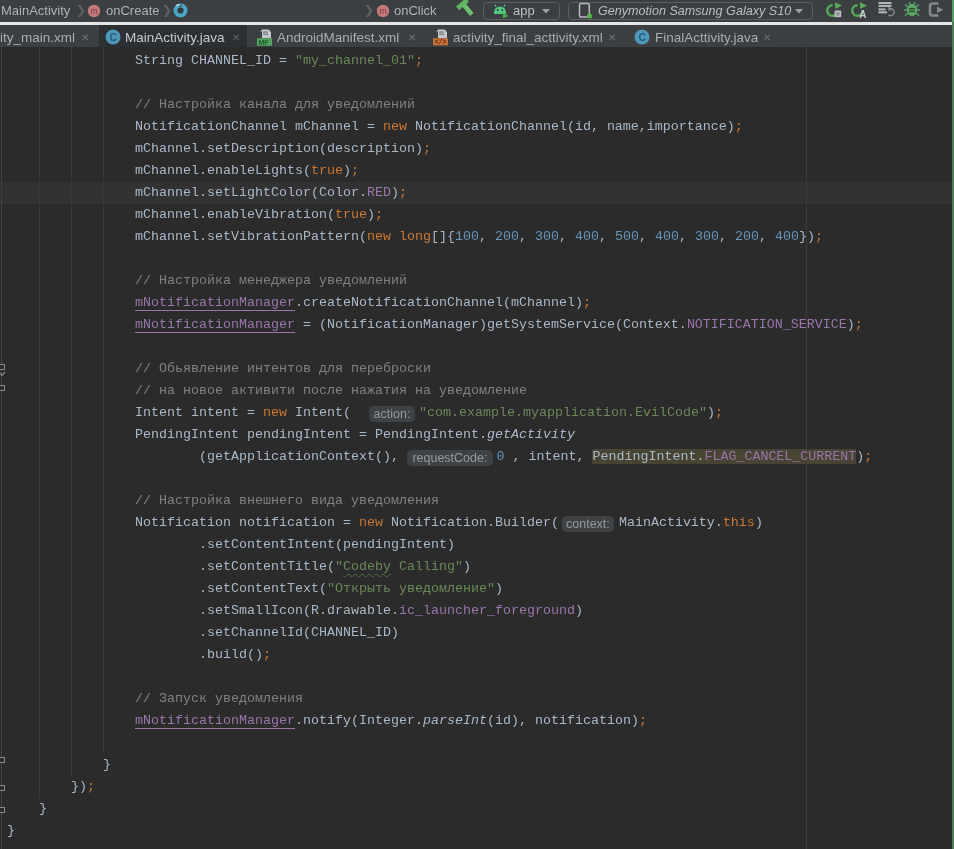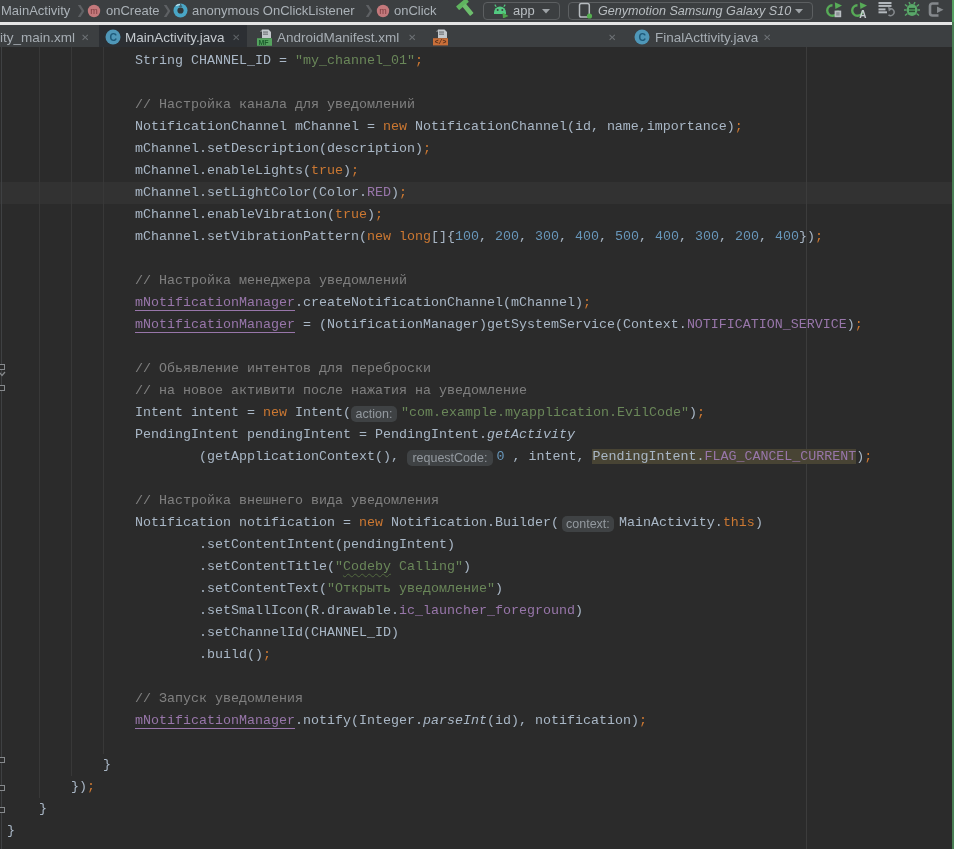--- a/index.html
+++ b/index.html
@@ -22,21 +22,20 @@
 .wavy{text-decoration:underline;text-decoration-style:wavy;text-decoration-color:#52683f;text-decoration-thickness:1px;text-underline-offset:3px;}
 .guide{position:absolute;width:1px;background:#383838;}
 .btn{position:absolute;top:2px;height:16px;border:1px solid #5c5f61;border-radius:4px;}
 </style></head>
 <body>
 <div id="toolbar">
 <span class="bc" style="left:1px;">MainActivity</span>
 <span class="chev" style="left:76px;">❯</span>
 <span class="bc" style="left:106px;">onCreate</span>
 <span class="chev" style="left:162px;">❯</span>
-<span class="bc" style="left:192px;">anonymous OnClickListener</span>
 <span class="chev" style="left:364px;">❯</span>
 <span class="bc" style="left:394px;">onClick</span>
 <span class="bc" style="left:513px;color:#b9bec2;">app</span>
 <span class="bc" style="left:598px;color:#b9bec2;font-size:12.6px;font-style:italic;">Genymotion Samsung Galaxy S10</span>
 <svg style="position:absolute;left:87px;top:4px;" width="14" height="14" viewBox="0 0 14 14">
       <circle cx="7" cy="7" r="6.2" fill="#c4797c"></circle>
       <text x="7" y="10.2" font-size="9" fill="#7e3a3e" text-anchor="middle" font-family="Liberation Sans">m</text>
     </svg>
     <svg style="position:absolute;left:173px;top:3px;" width="15" height="15" viewBox="0 0 15 15">
       <circle cx="7.5" cy="7.5" r="7" fill="#49a6c6"></circle>
@@ -134,20 +133,21 @@
 <span class="tabtxt" style="left:277px;">AndroidManifest.xml</span>
 <span class="tabx" style="left:408px;">✕</span>
 <svg style="position:absolute;left:430px;top:2px;" width="20" height="20" viewBox="0 0 20 20">
       <path d="M8 2.5 h6.5 l2.5 2.5 v6 h-9 Z" fill="#c3c8cc"></path>
       <path d="M8 2.5 l-2.2 2.2 h2.2 Z" fill="#84878a"></path>
       <rect x="9" y="4.5" width="5" height="1.1" fill="#6b6e71"></rect>
       <rect x="9" y="6.6" width="5" height="1.1" fill="#6b6e71"></rect>
       <rect x="3" y="11.2" width="15" height="7.2" fill="#c96f39"></rect>
       <text x="10.5" y="16.8" font-size="6.5" font-weight="bold" fill="#542e1b" text-anchor="middle" font-family="Liberation Mono">&lt;/&gt;</text>
     </svg>
+<span class="tabtxt" style="left:453px;">activity_final_acttivity.xml</span>
 <span class="tabx" style="left:608px;">✕</span>
 <svg style="position:absolute;left:634px;top:4px;" width="16" height="16" viewBox="0 0 16 16">
       <circle cx="8" cy="8" r="7.5" fill="#4f97b8"></circle>
       <text x="8.2" y="12" font-size="10.5" font-weight="bold" fill="#1e5a7a" text-anchor="middle" font-family="Liberation Sans">C</text>
     </svg>
 <span class="tabtxt" style="left:655px;">FinalActtivity.java</span>
 <span class="tabx" style="left:763px;">✕</span>
 </div>
 <div id="editor">
 <div id="curline" style="position:absolute;left:0;top:135px;width:954px;height:22px;background:#323232;"></div>
@@ -173,21 +173,21 @@
                 mChannel.setLightColor(Color.<span class="p">RED</span>)<span class="k">;</span>
                 mChannel.enableVibration(<span class="k">true</span>)<span class="k">;</span>
                 mChannel.setVibrationPattern(<span class="k">new long</span>[]{<span class="n">100</span>, <span class="n">200</span>, <span class="n">300</span>, <span class="n">400</span>, <span class="n">500</span>, <span class="n">400</span>, <span class="n">300</span>, <span class="n">200</span>, <span class="n">400</span>})<span class="k">;</span>
 
                 <span class="c">// Настройка менеджера уведомлений</span>
                 <span class="f">mNotificationManager</span>.createNotificationChannel(mChannel)<span class="k">;</span>
                 <span class="f">mNotificationManager</span> = (NotificationManager)getSystemService(Context.<span class="p">NOTIFICATION_SERVICE</span>)<span class="k">;</span>
 
                 <span class="c">// Обьявление интентов для переброски</span>
                 <span class="c">// на новое активити после нажатия на уведомление</span>
-                Intent intent = <span class="k">new</span> Intent(<span class="chip" style="width:46px;margin-left:0;margin-right:4px;">action:</span><span class="s">"com.example.myapplication.EvilCode"</span>)<span class="k">;</span>
+                Intent intent = <span class="k">new</span> Intent(<span class="chip" style="width:46px;margin-left:18px;margin-right:4px;">action:</span><span class="s">"com.example.myapplication.EvilCode"</span>)<span class="k">;</span>
                 PendingIntent pendingIntent = PendingIntent.<span class="it">getActivity</span>
                         (getApplicationContext(), <span class="chip" style="width:86px;margin-right:3.5px;">requestCode:</span><span class="n">0</span> , intent, <span class="hl">PendingIntent.<span class="p">FLAG_CANCEL_CURRENT</span></span>)<span class="k">;</span>
 
                 <span class="c">// Настройка внешнего вида уведомления</span>
                 Notification notification = <span class="k">new</span> Notification.Builder(<span class="chip" style="width:52px;margin-left:3px;margin-right:5px;">context:</span>MainActivity.<span class="k">this</span>)
                         .setContentIntent(pendingIntent)
                         .setContentTitle(<span class="s">"<span class="wavy">Codeby</span> Calling"</span>)
                         .setContentText(<span class="s">"Открыть уведомление"</span>)
                         .setSmallIcon(R.drawable.<span class="p">ic_launcher_foreground</span>)
                         .setChannelId(CHANNEL_ID)

